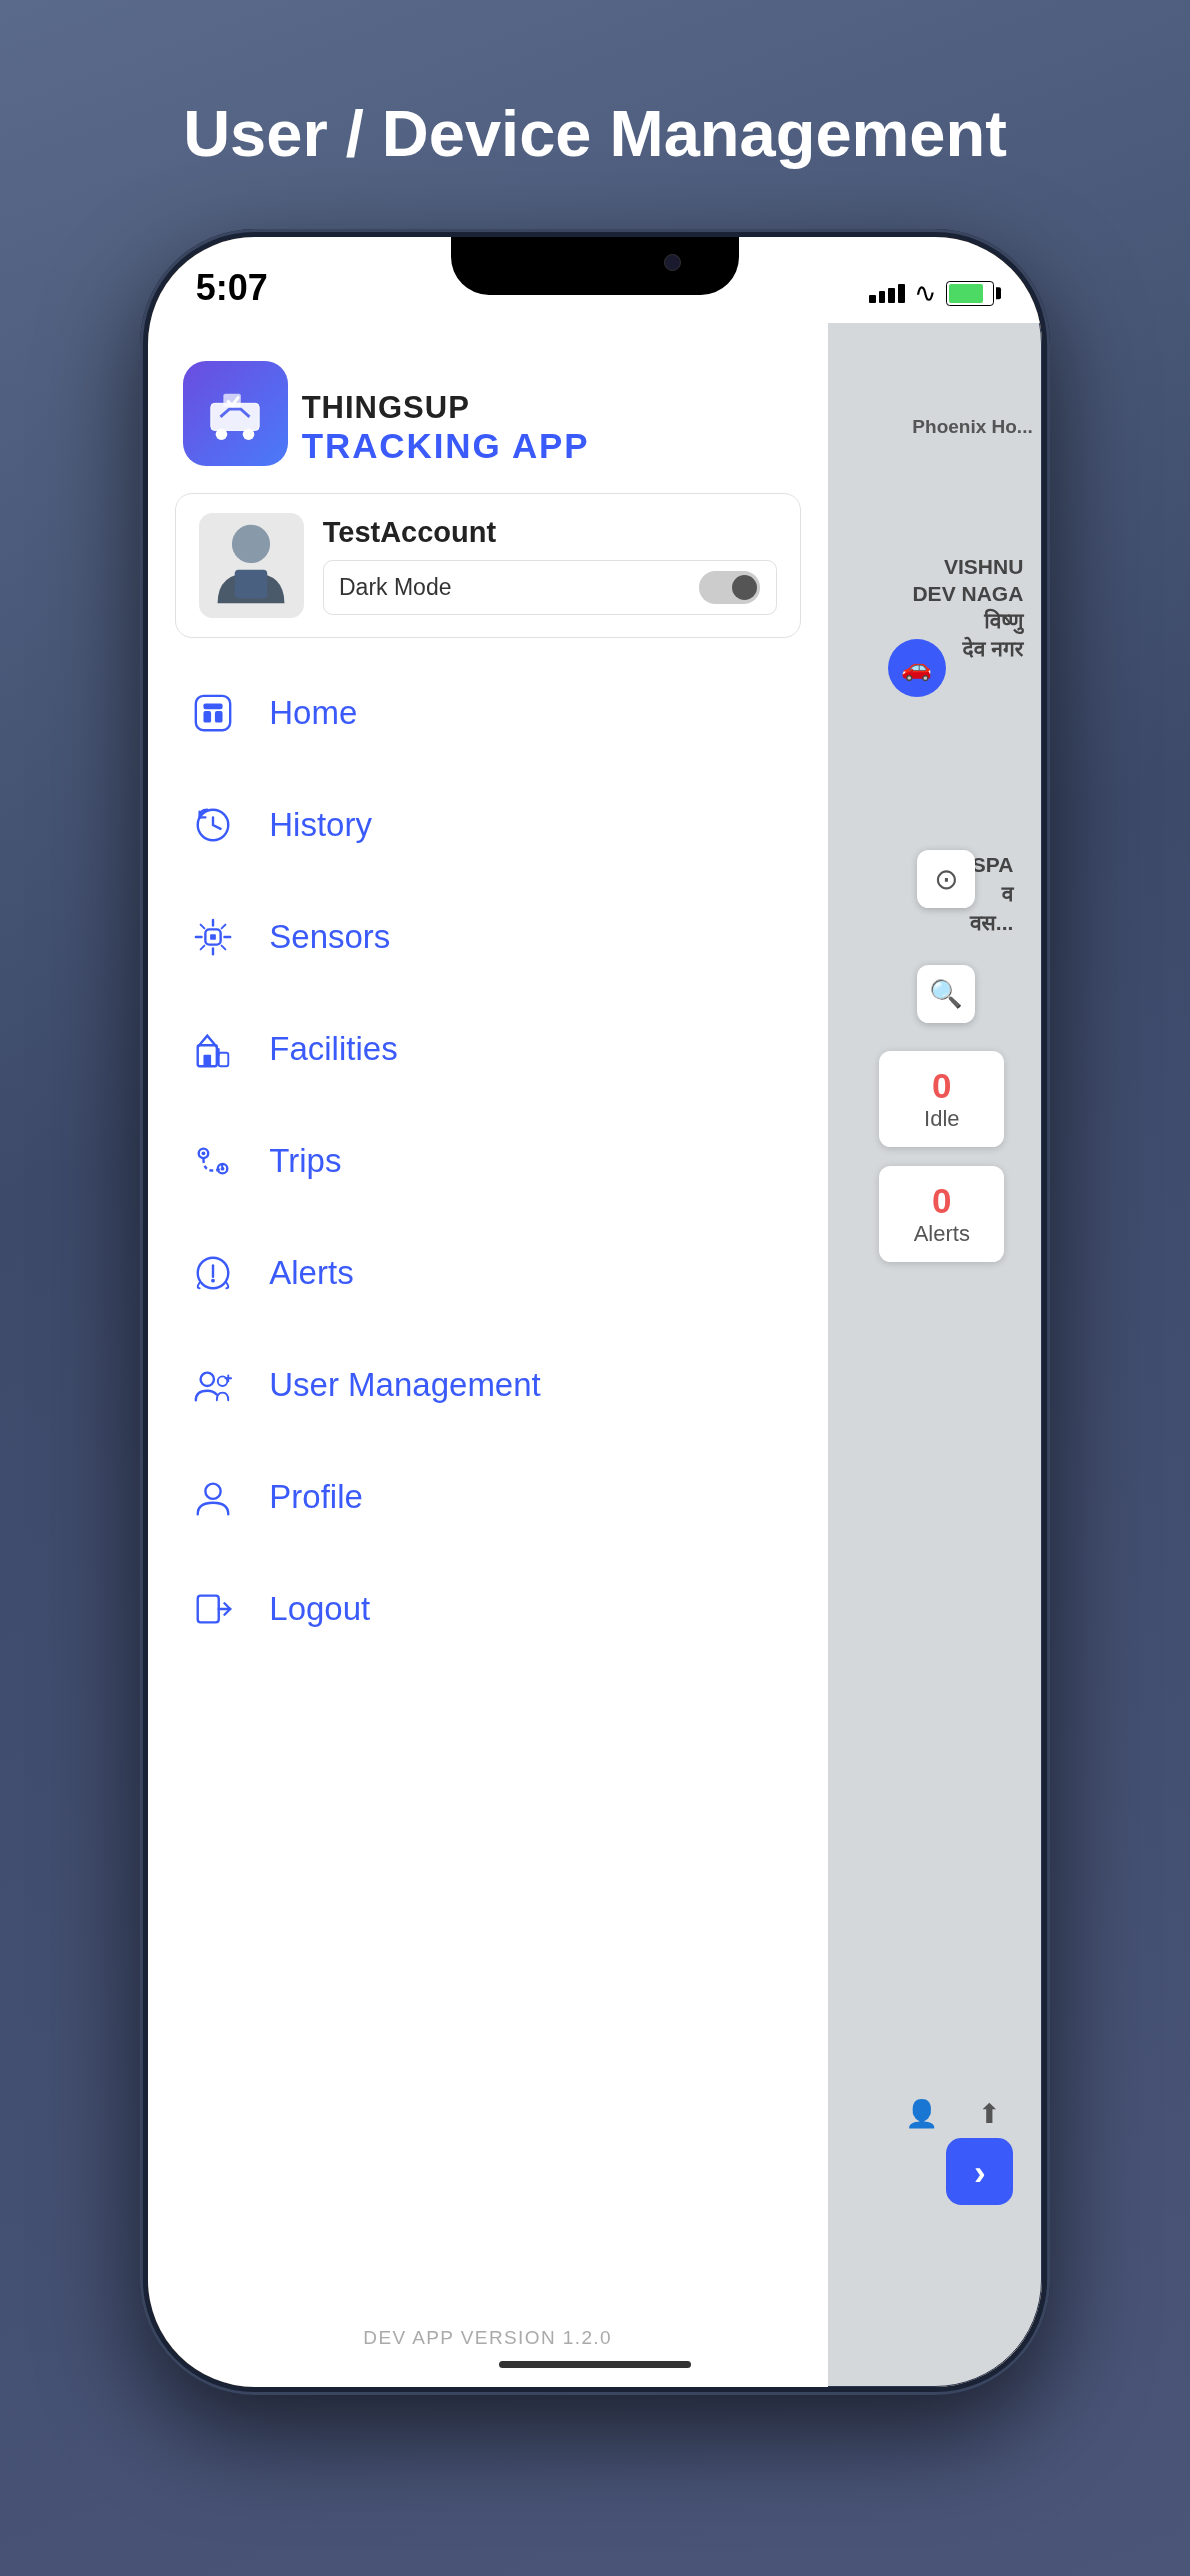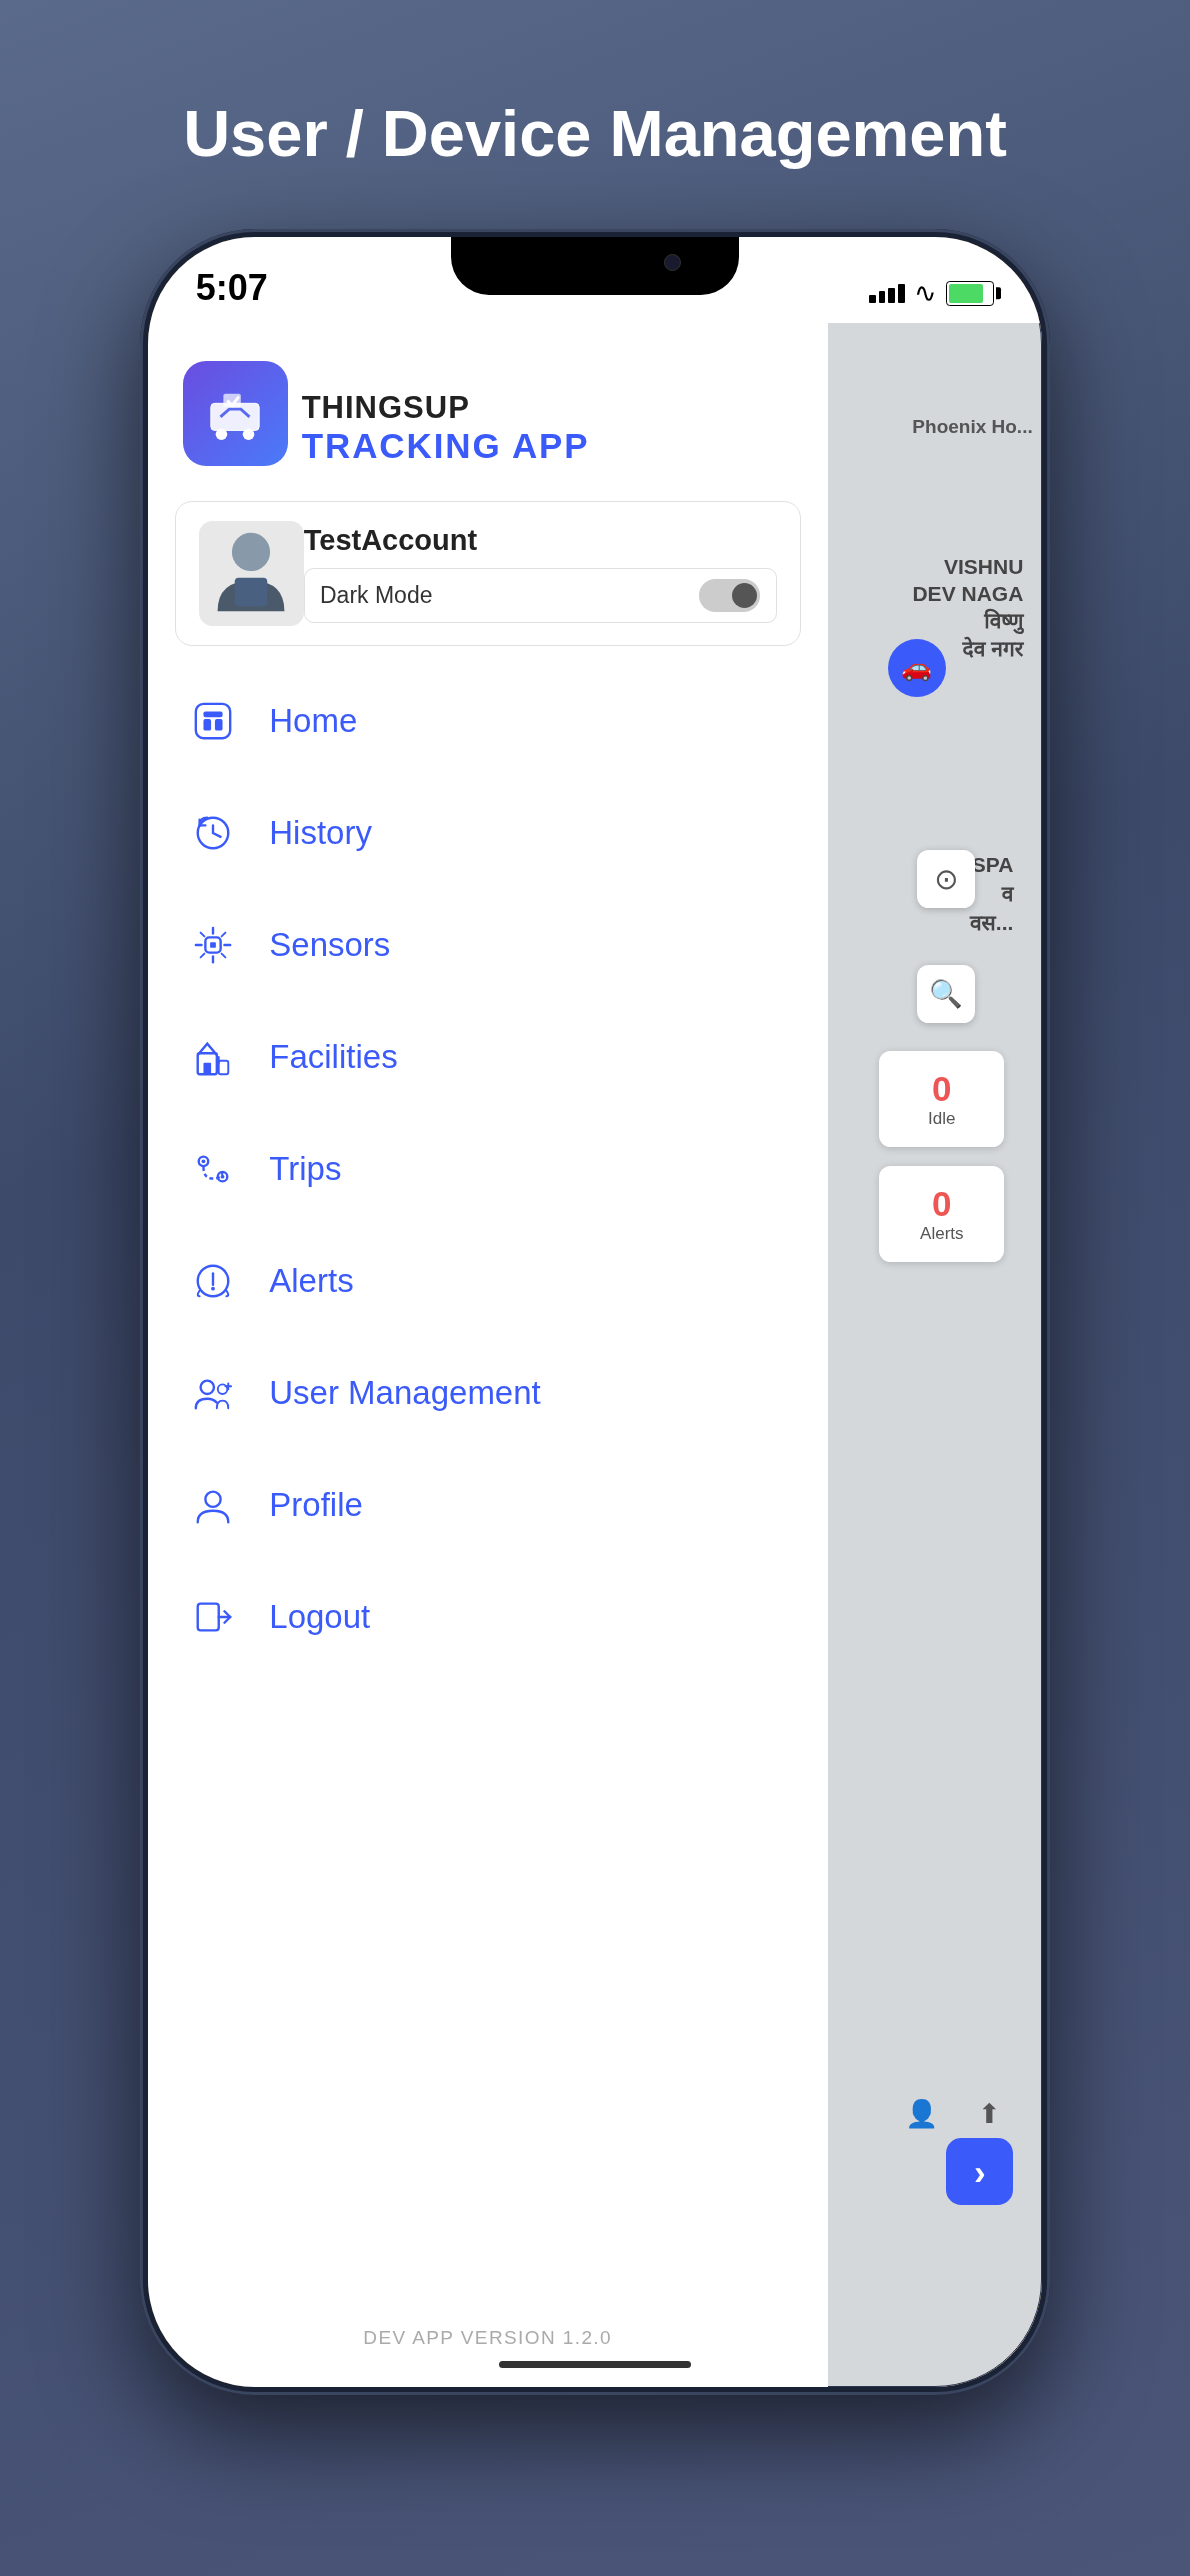--- a/index.html
+++ b/index.html
@@ -268,21 +268,21 @@
       box-shadow: 0 1.9px 7.7px rgba(0,0,0,0.15);
     }
 
     .stat-number {
       font-size: 35px;
       font-weight: 700;
       color: #e55;
     }
 
     .stat-label {
-      font-size: 17px;
+      font-size: 22px;
       color: #555;
     }
 
     .map-bottom-icons {
       position: absolute;
       bottom: 249px;
       right: 29px;
       display: flex;
       gap: 19px;
       align-items: center;
@@ -362,26 +362,27 @@
 
     .app-name-sub {
       font-size: 35px;
       font-weight: 800;
       color: #3a5af9;
       letter-spacing: 1.9px;
     }
 
     
     .user-card {
-      margin: 8px 27px 19px;
+      margin: 0 27px 19px;
       border: 1.4px solid #e0e0e0;
       border-radius: 17px;
       display: flex;
       align-items: center;
       padding: 19px 23px;
+      gap: 19px;
     }
 
     .user-avatar {
       width: 105px;
       height: 105px;
       background: #e8e8e8;
       border-radius: 13.4px;
       display: flex;
       align-items: center;
       justify-content: center;

